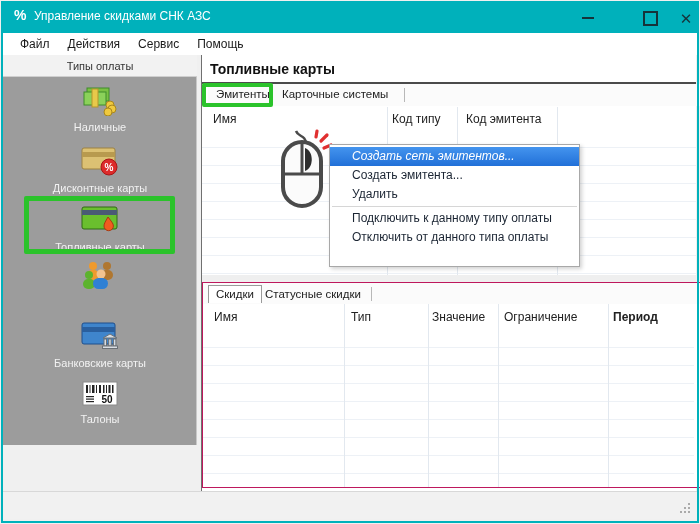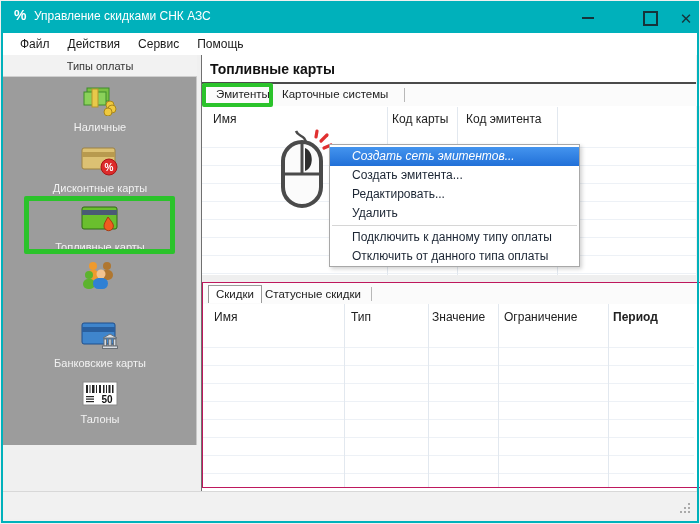--- a/index.html
+++ b/index.html
@@ -170,21 +170,21 @@
 
   <div class="abs tabbar1">
     <span class="tab" style="left:8px;top:4px;">Эмитенты</span>
     <span class="tab" style="left:74px;top:4px;">Карточные системы</span>
     <span class="tab-sep" style="left:196px;top:4px;"></span>
   </div>
   <div class="abs hl-box" style="left:202px;top:83px;width:71px;height:24px;border-width:4px;"></div>
 
   <div class="abs table-surface" style="left:202px;top:107px;width:494px;height:168px;">
     <span class="col-head" style="left:11px;top:5px;">Имя</span>
-    <span class="col-head" style="left:190px;top:5px;">Код карты</span>
+    <span class="col-head" style="left:190px;top:5px;">Код типу</span>
     <span class="col-head" style="left:264px;top:5px;">Код эмитента</span>
     <div class="col-sep" style="left:185px;top:0;height:168px;"></div>
     <div class="col-sep" style="left:255px;top:0;height:168px;"></div>
     <div class="col-sep" style="left:355px;top:0;height:168px;"></div>
     <div class="rows" style="position:absolute;left:0;top:23px;width:494px;height:145px;"></div>
   </div>
 
   <svg class="abs" style="left:276px;top:128px;z-index:8;" width="58" height="86" viewBox="0 0 58 86">
     <path d="M30 16 C30 7 22 9 20 3" stroke="#4a4a4a" stroke-width="2.5" fill="none"></path>
     <rect x="7" y="14" width="38" height="64" rx="19" fill="#fbfbfb" stroke="#4a4a4a" stroke-width="4"></rect>
@@ -194,21 +194,20 @@
     <g stroke="#e03030" stroke-width="3.2" stroke-linecap="round">
       <line x1="45" y1="13" x2="51" y2="7"></line>
       <line x1="48" y1="20" x2="55" y2="17"></line>
       <line x1="40" y1="9" x2="41" y2="3"></line>
     </g>
   </svg>
 
   <div class="abs ctx">
     <div class="ctx-item sel">Создать сеть эмитентов...</div>
     <div class="ctx-item">Создать эмитента...</div>
-    <div class="ctx-item">Редактировать...</div>
     <div class="ctx-item">Удалить</div>
     <div class="ctx-sep"></div>
     <div class="ctx-item">Подключить к данному типу оплаты</div>
     <div class="ctx-item">Отключить от данного типа оплаты</div>
   </div>
 
   <div class="abs splitter"></div>
 
   <div class="abs bottom-panel">
     <div class="tabbar2">

